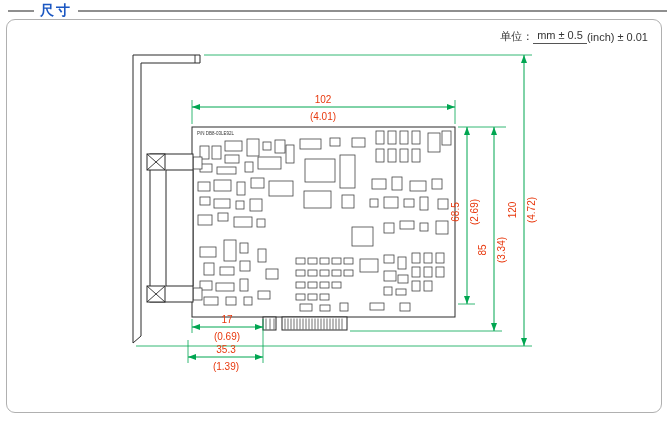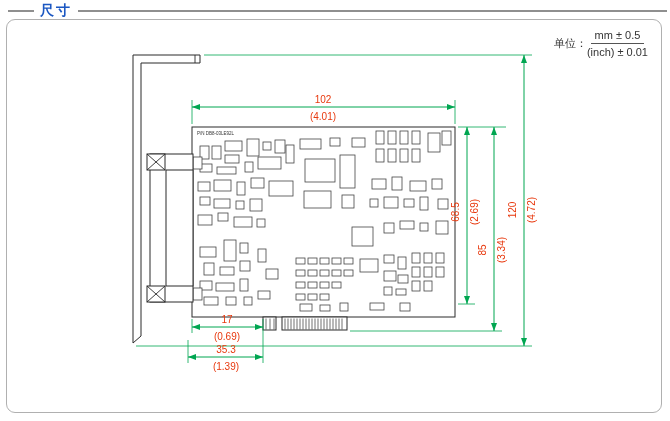--- a/index.html
+++ b/index.html
@@ -11,21 +11,21 @@
   .hline{border-top:2px solid #8f8f8f;height:0;}
   .hline.short{width:26px;margin-left:8px;}
   .hline.grow{flex:1;margin-right:3px;}
   .title{color:#1b57c2;font-weight:bold;font-size:14px;padding:0 6px;letter-spacing:2px;white-space:nowrap;}
 
   
   .frame{position:absolute;left:6px;top:19px;width:656px;height:394px;border:1px solid #b0b0b0;border-radius:9px;box-sizing:border-box;z-index:0;}
 
   
   .unit{position:absolute;top:28px;right:22px;display:flex;align-items:center;gap:0;color:#333;font-size:11px;z-index:2;}
-  .unit-frac{display:inline-flex;flex-direction:column;align-items:center;line-height:1.3;}
+  .unit-frac{display:inline-flex;flex-direction:row;align-items:center;line-height:1.3;}
   .unit-mm{border-bottom:1px solid #555;padding:0 4px 1px;}
   .unit-inch{padding-top:1px;}
 
   svg.drawing{position:absolute;left:0;top:0;z-index:1;}
   .outline{fill:#fff;stroke:#2b2b2b;stroke-width:1;}
   .thin{fill:none;stroke:#2b2b2b;stroke-width:0.9;}
   #components rect{fill:#fff;stroke:#444;stroke-width:0.8;}
   #finger-hatch line{stroke:#333;stroke-width:0.7;}
   .extline{stroke:#00a651;stroke-width:0.8;fill:none;}
   .dimline{stroke:#00a651;stroke-width:1;fill:none;}

